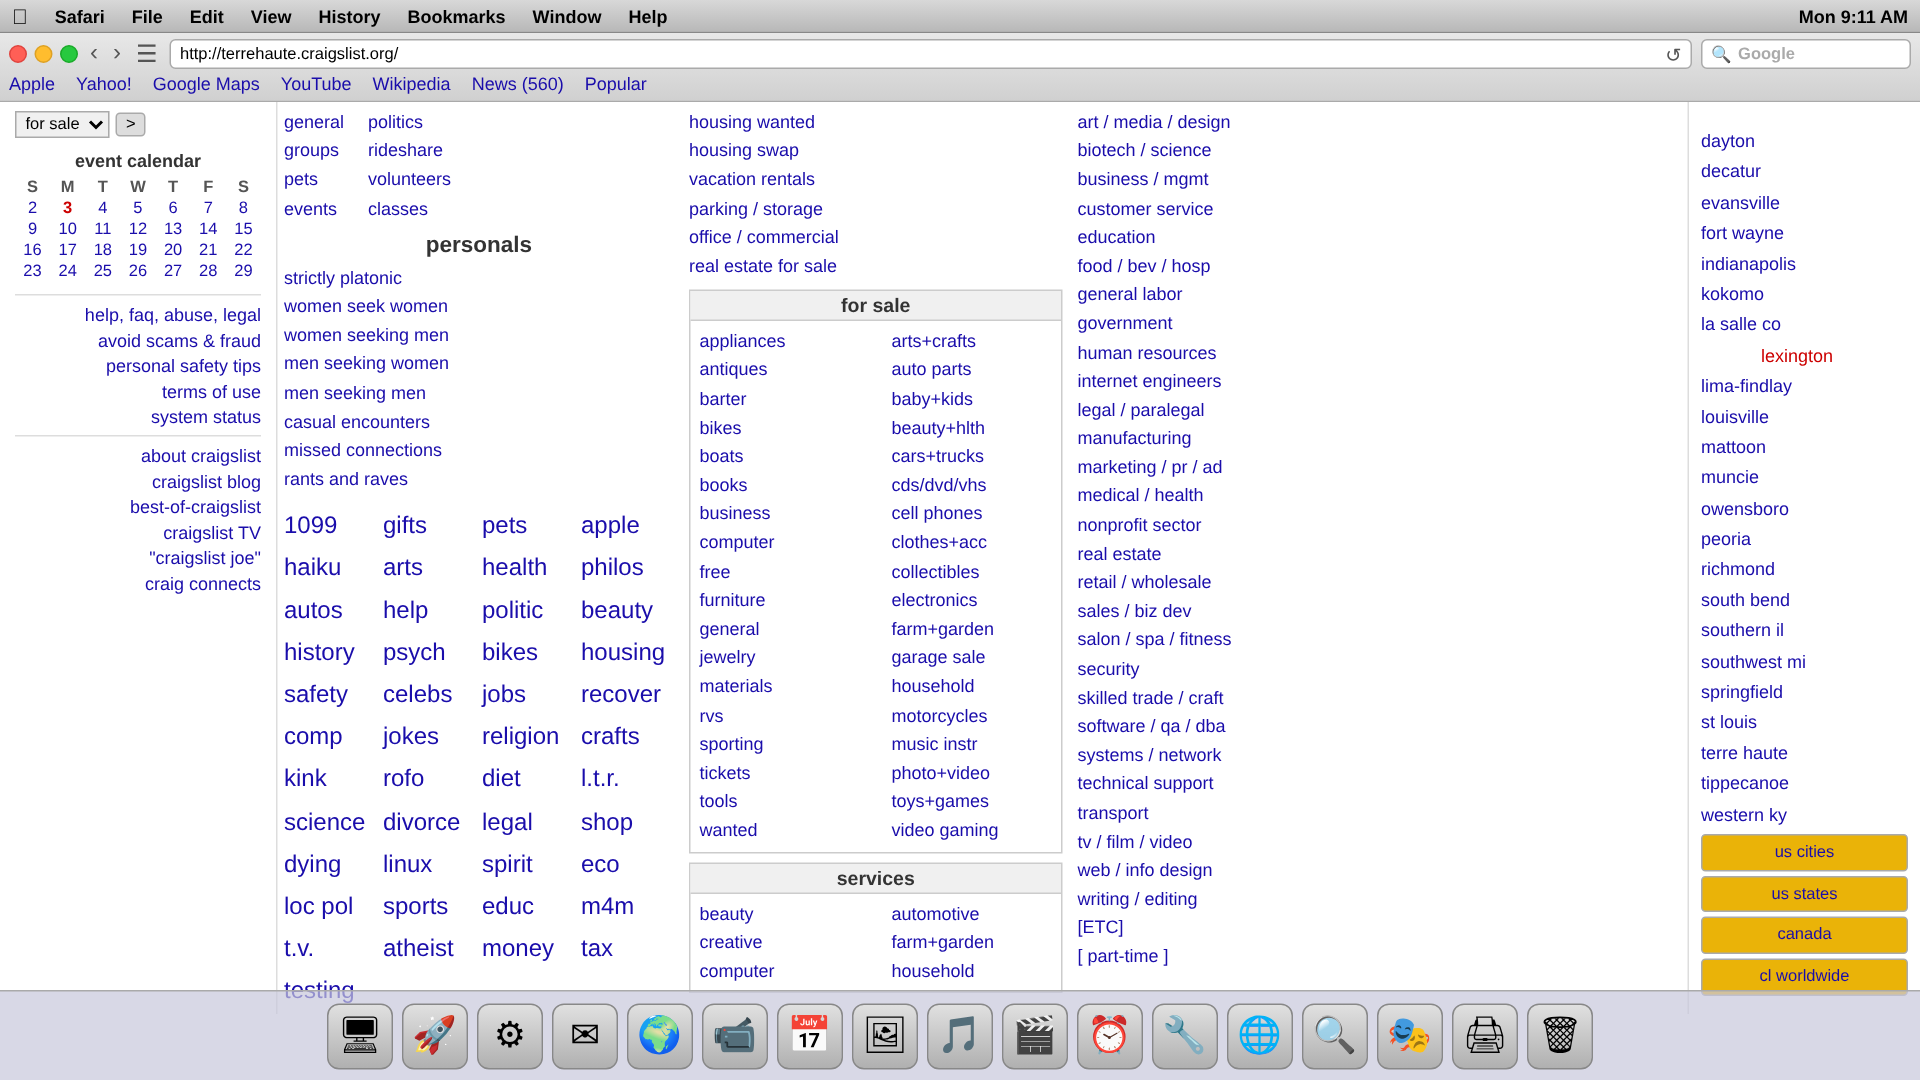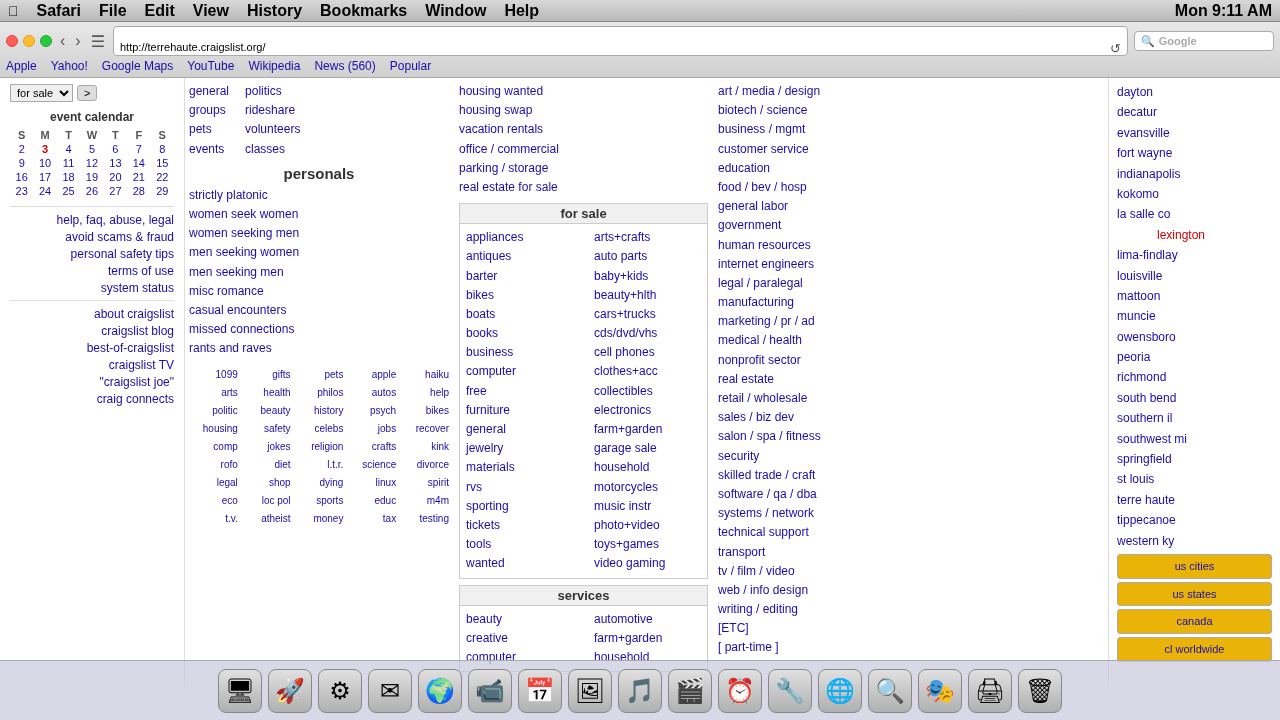--- a/index.html
+++ b/index.html
@@ -10,21 +10,21 @@
       height: 22px;
       background: linear-gradient(to bottom, #d8d8d8, #b8b8b8);
       display: flex;
       align-items: center;
       padding: 0 8px;
       font-size: 12px;
       font-weight: bold;
       gap: 18px;
       border-bottom: 1px solid #888;
     }
-    .mac-bar span { font-size: 16px; }
+    .mac-bar span { font-size: 12px; }
     .mac-bar .apple { font-size: 14px; }
     .mac-time { margin-left: auto; font-size: 11px; }
 
     
     .browser-chrome {
       background: linear-gradient(to bottom, #e8e8e8, #d0d0d0);
       border-bottom: 1px solid #aaa;
       padding: 4px 6px;
     }
     .browser-row1 {
@@ -35,25 +35,25 @@
     }
     .traffic-lights { display: flex; gap: 5px; }
     .tl { width: 12px; height: 12px; border-radius: 50%; cursor: pointer; }
     .tl.red { background: #ff5f56; border: 1px solid #e0443e; }
     .tl.yellow { background: #ffbd2e; border: 1px solid #dea123; }
     .tl.green { background: #27c93f; border: 1px solid #1aab29; }
     .nav-btn { font-size: 16px; background: none; border: none; cursor: pointer; color: #555; padding: 0 2px; }
     .address-bar {
       flex: 1;
       display: flex;
-      align-items: flex-start;
+      align-items: center;
       background: #fff;
       border: 1px solid #aaa;
       border-radius: 4px;
-      padding: 14px 6px;
+      padding: 1px 6px;
       font-size: 12px;
       height: 20px;
     }
     .address-bar span { flex: 1; color: #000; font-size: 11px; }
     .reload-btn { background: none; border: none; cursor: pointer; font-size: 13px; color: #555; }
     .search-bar {
       display: flex;
       align-items: center;
       background: #fff;
       border: 1px solid #aaa;
@@ -160,36 +160,35 @@
       font-size: 12px;
       line-height: 1.6;
     }
 
     .two-col { display: flex; gap: 21px; }
     .two-col .col { flex: 1; }
 
     
     .forum-grid {
       display: grid;
-      grid-template-columns: repeat(5, 1fr);
+      grid-template-columns: repeat(4, 1fr);
       gap: 1px 4px;
-      font-size: 10px;
-      text-align: right;
+      font-size: 16px;
     }
     .forum-grid a {
       color: #1a0dab;
       text-decoration: none;
       display: block;
       line-height: 1.7;
     }
 
     
     .right-sidebar {
-      width: 172px;
-      padding: 4px 8px;
+      width: 155px;
+      padding: 16px 8px;
       border-left: 1px solid #ddd;
       font-size: 12px;
     }
     .right-sidebar a {
       display: block;
       color: #1a0dab;
       text-decoration: none;
       line-height: 1.7;
     }
     .right-sidebar a.highlight { color: #c00; font-weight: normal; margin-left: 40px; }
@@ -395,21 +394,20 @@
         </div>
 
         <div>
           <div class="section-header">personals</div>
           <div class="link-list">
             <a href="#">strictly platonic</a>
             <a href="#">women seek women</a>
             <a href="#">women seeking men</a>
             <a href="#">men seeking women</a>
             <a href="#">men seeking men</a>
-            <a href="#">misc romance</a>
             <a href="#">casual encounters</a>
             <a href="#">missed connections</a>
             <a href="#">rants and raves</a>
           </div>
         </div>
 
         <div style="margin-top:8px;">
           <div class="forum-grid">
             <a href="#">1099</a>
             <a href="#">gifts</a>
@@ -468,22 +466,22 @@
         </div>
       </div>
 
       <div style="width:249px;flex-shrink:0;">
 
         <div style="margin-bottom:6px;">
           <div class="link-list">
             <a href="#">housing wanted</a>
             <a href="#">housing swap</a>
             <a href="#">vacation rentals</a>
+            <a href="#">parking / storage</a>
             <a href="#">office / commercial</a>
-            <a href="#">parking / storage</a>
             <a href="#">real estate for sale</a>
           </div>
         </div>
 
         <div class="section-box">
           <div class="section-box-title">for sale</div>
           <div class="two-col">
             <div class="col link-list">
               <a href="#">appliances</a>
               <a href="#">antiques</a>

